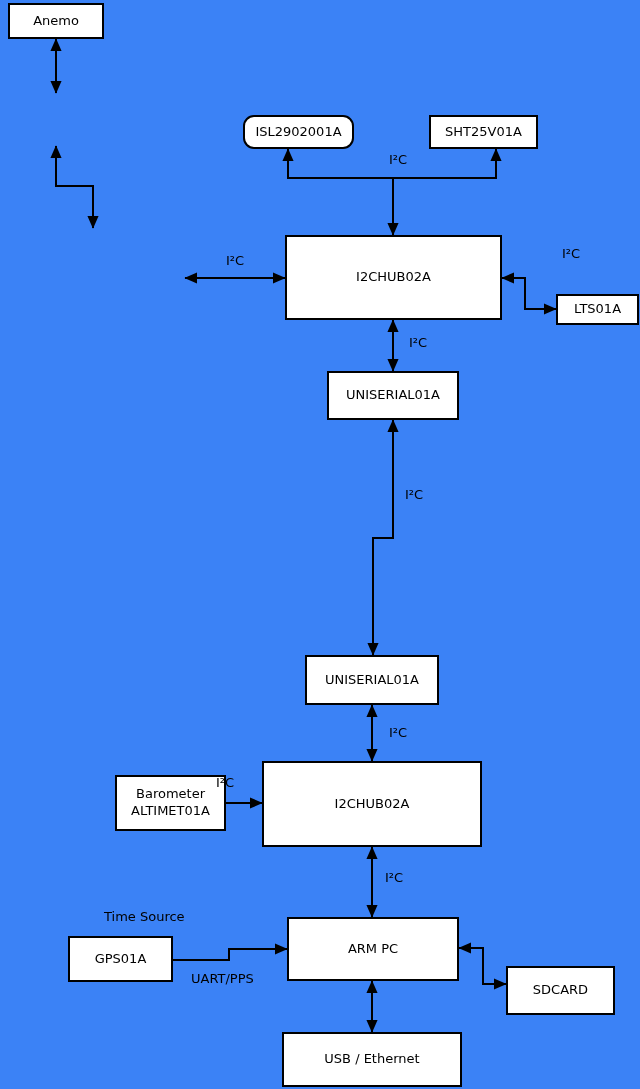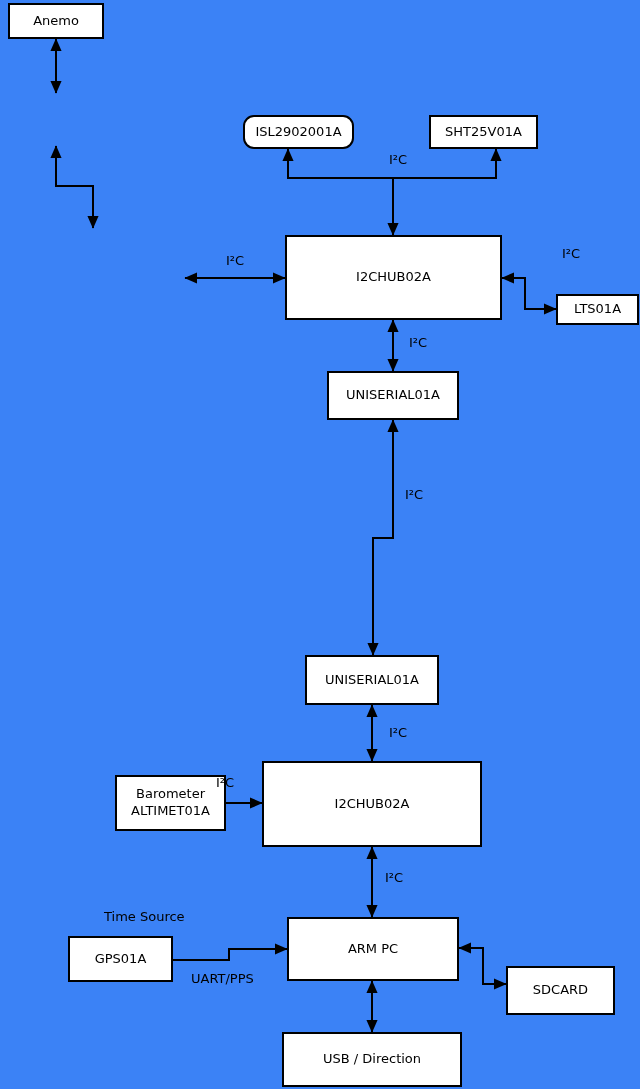--- a/index.html
+++ b/index.html
@@ -91,21 +91,21 @@
   <div class="node n-hub1">I2CHUB02A</div>
   <div class="node n-lts">LTS01A</div>
   <div class="node n-uni1">UNISERIAL01A</div>
   <div class="node n-uni2">UNISERIAL01A</div>
   <div class="node n-hub2">I2CHUB02A</div>
   <div class="node n-baro">Barometer
 ALTIMET01A</div>
   <div class="node n-gps">GPS01A</div>
   <div class="node n-arm">ARM PC</div>
   <div class="node n-sdcard">SDCARD</div>
-  <div class="node n-usb">USB / Direction</div>
+  <div class="node n-usb">USB / Ethernet</div>
 
   <span class="lbl l-i2c-top">I²C</span>
   <span class="lbl l-i2c-pic-hub1">I²C</span>
   <span class="lbl l-i2c-hub1-lts">I²C</span>
   <span class="lbl l-i2c-hub1-uni1">I²C</span>
   <span class="lbl l-i2c-long">I²C</span>
   <span class="lbl l-i2c-uni2-hub2">I²C</span>
   <span class="lbl l-i2c-baro">I²C</span>
   <span class="lbl l-i2c-hub2-arm">I²C</span>
   <span class="lbl l-time-source">Time Source</span>

